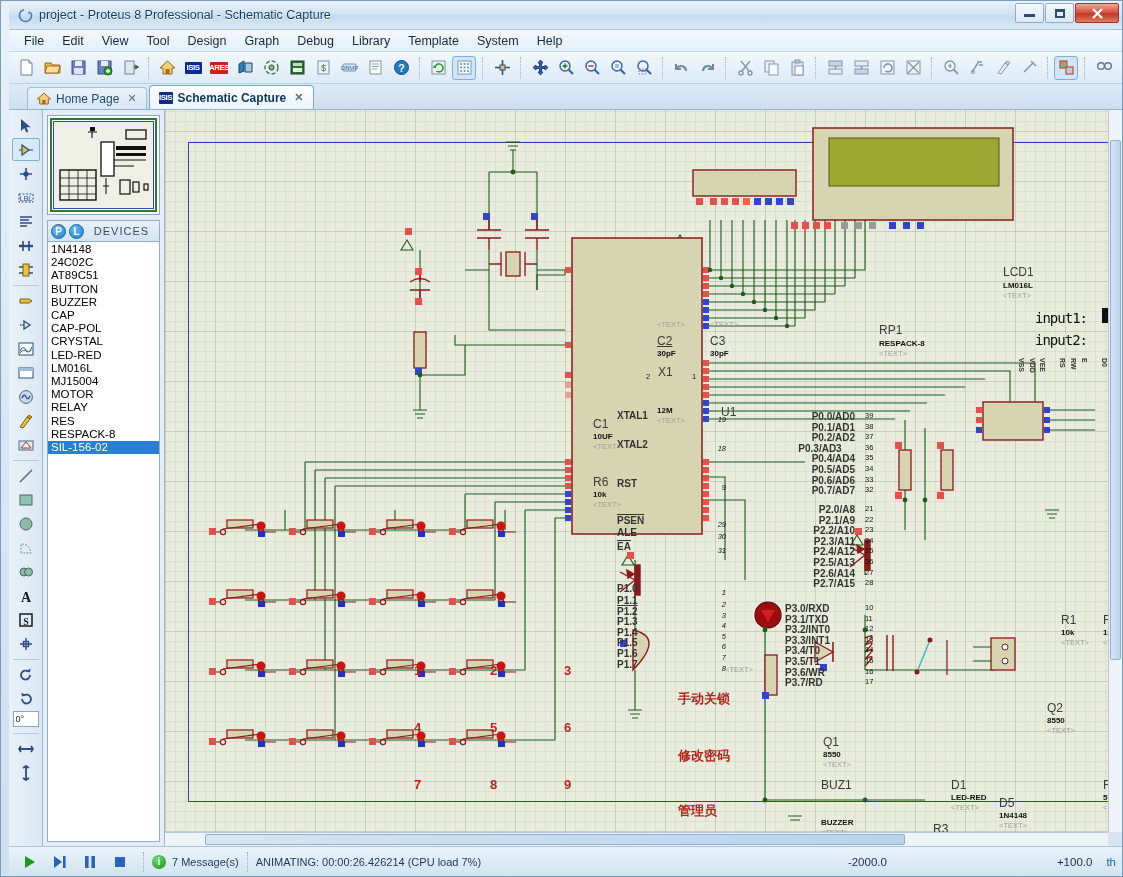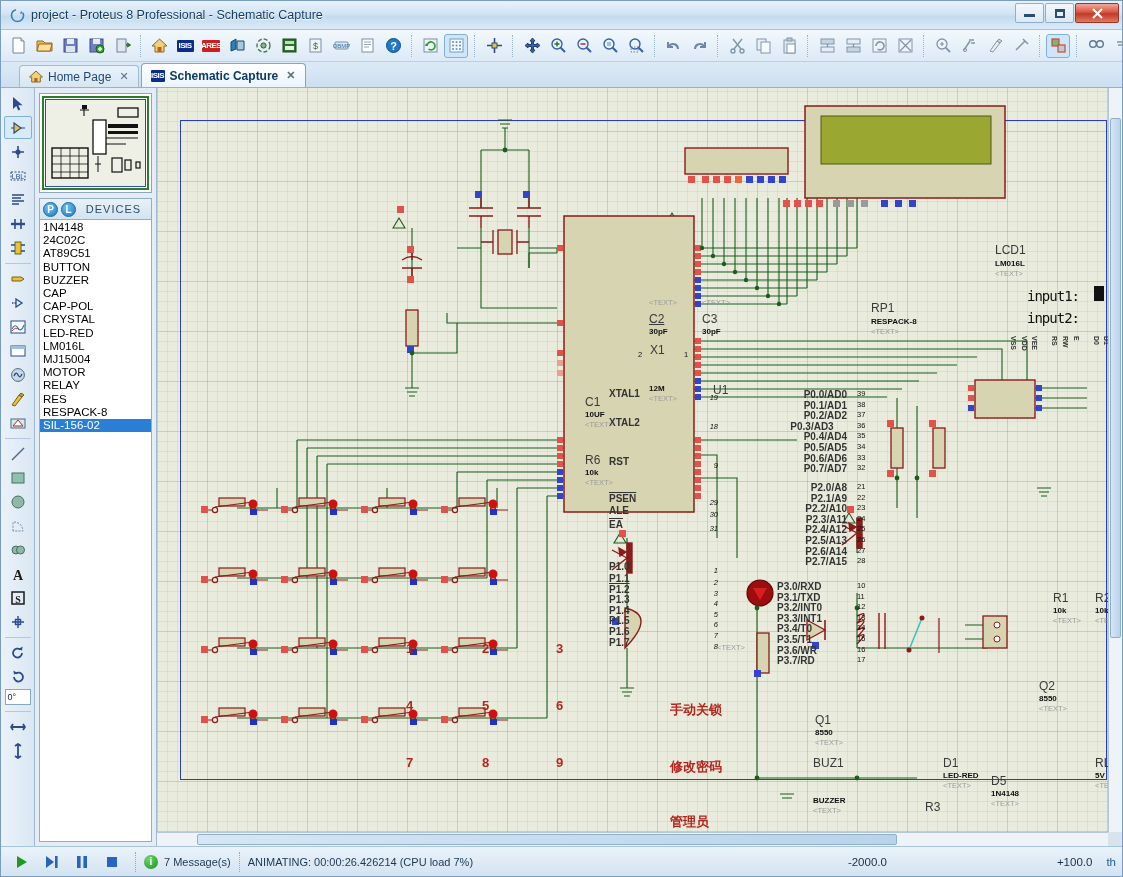--- a/index.html
+++ b/index.html
@@ -10,20 +10,21 @@
     background: #d6e3f0;
     overflow: hidden;
     position: relative;
   }
   .win {
     width: 1123px; height: 877px;
     background: linear-gradient(180deg,#e9f1f8 0%, #dbe8f4 40%, #cfe0ef 100%);
     border: 1px solid #7a9cc0;
     display: flex; flex-direction: column;
     position: relative;
+    padding-left: 8px;
   }
   
   .titlebar {
     height: 29px;
     background: linear-gradient(180deg,#e8f2fb 0%,#d3e4f4 45%,#c3dbef 55%,#dceaf7 100%);
     display: flex; align-items: center;
     padding: 0 4px;
     border-bottom: 1px solid #a8c4dd;
     position: relative;
   }
@@ -222,21 +223,21 @@
     display: flex; align-items: center; justify-content: center;
   }
   .sb-coord { font-size: 11.5px; color: #17304a; }
   
   .lbl { position: absolute; font-family: "Liberation Sans", sans-serif; white-space: nowrap; }
   .ref  { font-size: 12px; color: #3a3a3a; }
   .val  { font-size: 8px; color: #111; font-weight: bold; }
   .txtp { font-size: 7.5px; color: #9a9a9a; }
   .pinnum { font-size: 7.5px; color: #111; }
   .pinname { font-size: 10px; color: #333; font-weight: bold; }
-  .cn { font-size: 13px; color: #b3261e; font-weight: bold; font-family:"DejaVu Sans", sans-serif;margin-top:33px;}
+  .cn { font-size: 13px; color: #b3261e; font-weight: bold; font-family:"DejaVu Sans", sans-serif;}
   .keynum { font-size: 13px; color: #b3261e; font-weight: bold; }
 </style>
 </head>
 <body>
 
 <div class="win">
 
   <div class="titlebar">
     <div class="tb-icon">
       <svg width="15" height="15" viewBox="0 0 15 15">
@@ -253,20 +254,33 @@
           <i class="maxglyph"></i>
         </div>
       <div class="wb close">
         <svg width="13" height="11" viewBox="0 0 13 11">
             <path d="M2 1 L11 10 M11 1 L2 10" stroke="#fff" stroke-width="2.2" fill="none"></path>
           </svg>
       </div>
     </div>
   </div>
 
+  <div class="menubar">
+    <div class="menu-item">File</div>
+    <div class="menu-item">Edit</div>
+    <div class="menu-item">View</div>
+    <div class="menu-item">Tool</div>
+    <div class="menu-item">Design</div>
+    <div class="menu-item">Graph</div>
+    <div class="menu-item">Debug</div>
+    <div class="menu-item">Library</div>
+    <div class="menu-item">Template</div>
+    <div class="menu-item">System</div>
+    <div class="menu-item">Help</div>
+  </div>
 
   <div class="toolbar">
 
     <div class="tgroup">
       <div class="tbtn">
         <svg width="17" height="17" viewBox="0 0 17 17">
             <path d="M3 1h8l3 3v12H3z" fill="#fff" stroke="#6f8499"></path>
             <path d="M11 1v3h3" fill="#dfe8ef" stroke="#6f8499"></path>
           </svg>
       </div>

